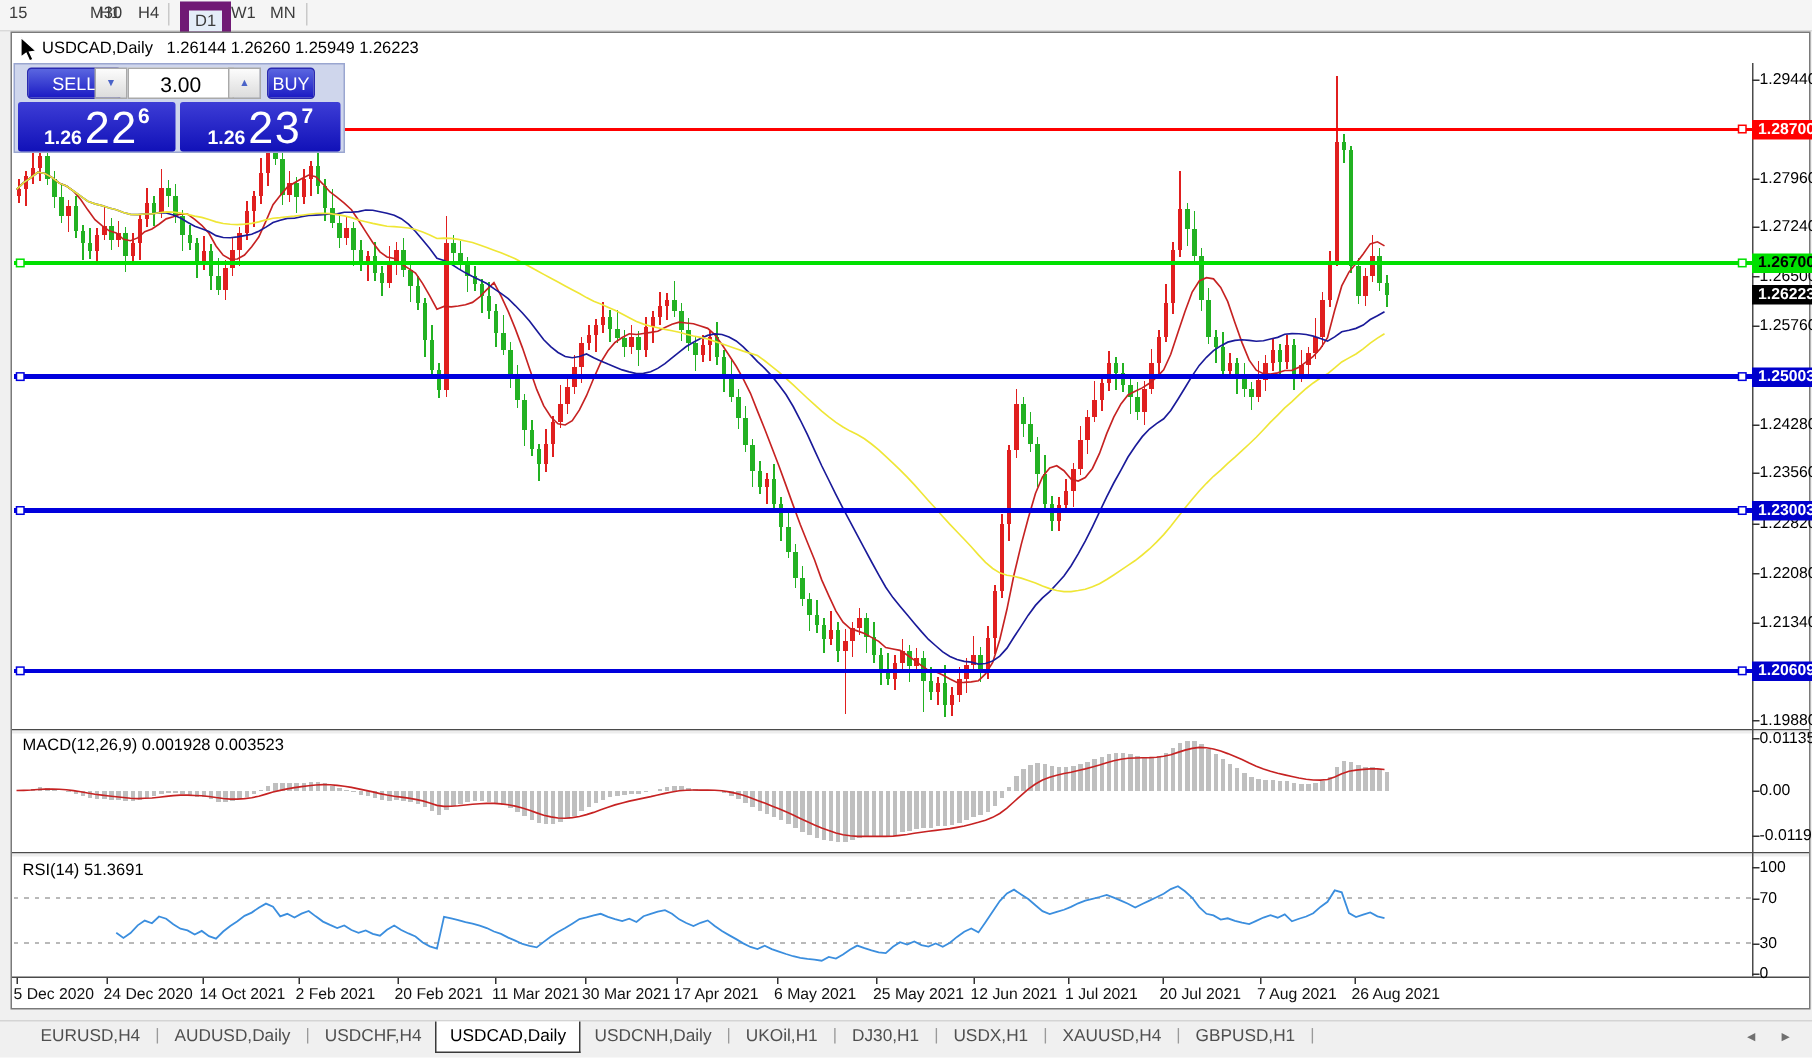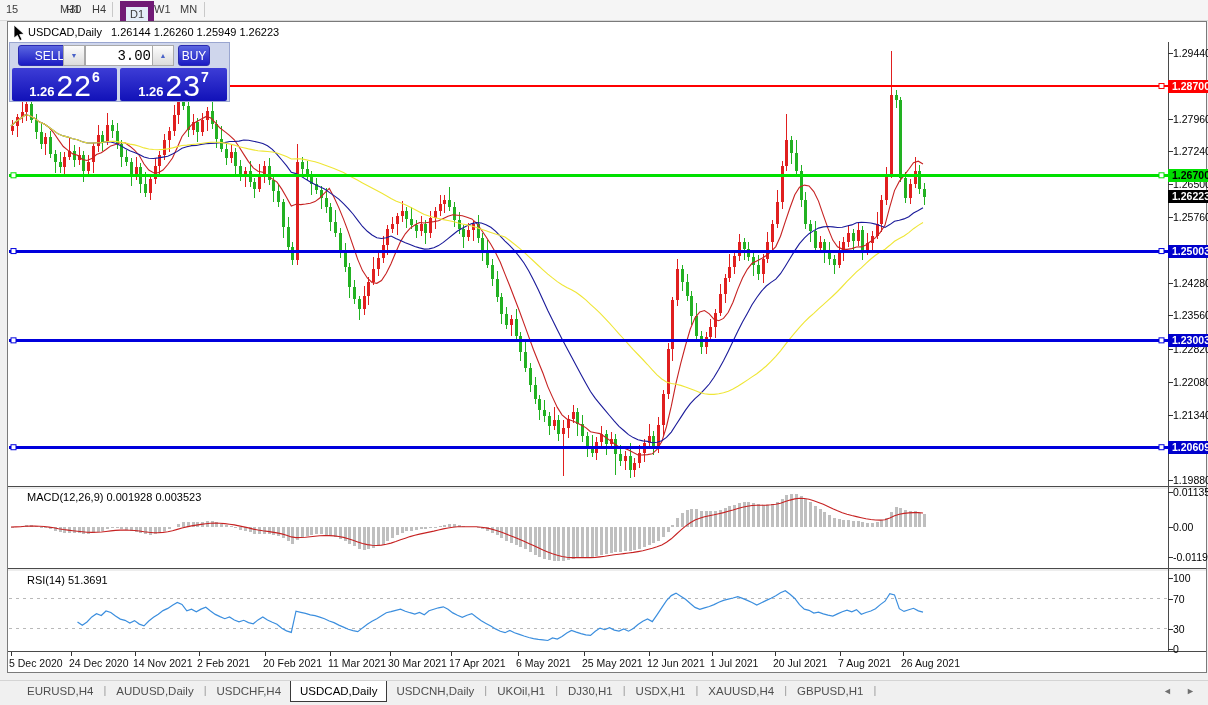--- a/index.html
+++ b/index.html
@@ -10,36 +10,36 @@
   .tb-item.active{background:#e4edf8;border:6px solid #701a75;top:1px}
   .tb-sep{position:absolute;top:2px;width:1px;height:15px;background:#c9c9c9}
   
   .chart-window{position:absolute;left:8px;top:22px;width:1198px;height:650px;background:#ffffff;box-shadow:0 0 0 1px #7a7a7a}
   .chart-title{position:absolute;left:20px;top:4px;font-size:11px;color:#000;white-space:nowrap}
   .chart-title .ohlc{margin-left:9px}
   .cursor-icon{position:absolute;left:5px;top:3px}
   .vline-axis{position:absolute;left:1160px;top:20px;width:1px;height:609px;background:#4a4a4a}
   .sep-line{position:absolute;left:0;width:1198px;height:1px;background:#4a4a4a}
   .splitter{position:absolute;left:0;width:1198px;height:2px;background:#ededed}
-  .pane-label{position:absolute;left:19px;font-size:11px;color:#000;white-space:nowrap}
+  .pane-label{position:absolute;left:7px;font-size:11px;color:#000;white-space:nowrap}
   svg{position:absolute;left:1px;display:block}
   .ptick{position:absolute;left:1165px;width:46px;font-size:10.5px;color:#000;white-space:nowrap}
   .pdash{position:absolute;left:1160px;width:5px;height:1px;background:#333}
   .ptag{position:absolute;left:1160px;width:46px;height:13px;font-size:10.5px;text-align:center;line-height:13px;font-weight:bold}
   .dtick{position:absolute;width:1px;height:4px;top:630px;background:#333}
   .dlabel{position:absolute;top:635px;font-size:10.5px;color:#111;white-space:nowrap}
   
   .trade-panel{position:absolute;left:2px;top:21px;width:219px;height:58px;background:#cfd6ec;box-shadow:0 0 0 1px #9aa6d0;z-index:6}
   .tp-btn{position:absolute;top:2px;height:21px;border:1px solid #2a2ab0;border-radius:3px;background:linear-gradient(#5a66e0,#1b1bc4);color:#fff;font-size:12px;font-family:"Liberation Sans",sans-serif;padding:0;cursor:pointer}
   .tp-btn.sell{left:8px;width:63px}
   .tp-btn.buy{left:168px;width:32px}
   .tp-spin{position:absolute;top:2px;width:22px;height:21px;border:1px solid #a9a9a9;background:linear-gradient(#fcfcfc,#dcdcdc);padding:0;cursor:pointer;font-size:7px;color:#4a63c8;line-height:7px}
   .tp-spin.down{left:53px}
   .tp-spin.up{left:142px}
-  .tp-vol{position:absolute;left:75px;top:2px;width:61px;height:19px;border:1px solid #a9a9a9;font-size:14px;text-align:right;padding:0 4px;font-family:Liberation Mono, monospace;color:#000;background:#fff}
+  .tp-vol{position:absolute;left:75px;top:2px;width:61px;height:19px;border:1px solid #a9a9a9;font-size:14px;text-align:center;padding:0 4px;font-family:Liberation Sans, sans-serif;color:#000;background:#fff}
   .tp-price{position:absolute;top:25px;height:31px;background:linear-gradient(#3d3dd6,#1111b8);border-radius:2px;color:#fff;display:flex;align-items:flex-end;justify-content:center;padding-bottom:2px}
   .tp-price.sell{left:2px;width:105px}
   .tp-price.buy{left:110px;width:107px}
   .tp-price .small{font-size:13px;font-weight:bold;margin-right:2px;line-height:15px}
   .tp-price .big{font-size:30px;line-height:26px;letter-spacing:1px}
   .tp-price .sup{font-size:14px;font-weight:bold;align-self:flex-start;margin-top:1px}
   
   .tabbar{position:absolute;left:0;top:680px;width:1208px;height:22px;background:#f0f0f0;border-top:1px solid #d4d4d4;display:flex;align-items:stretch;padding-left:18px;box-sizing:border-box}
   .tab{font-size:11.5px;color:#4f4f4f;padding:4px 9px 0 9px;white-space:nowrap;cursor:pointer}
   .tab.active{background:#fff;border:1px solid #3a3a3a;border-top:none;color:#000;margin-top:0;padding-top:4px;z-index:2}
@@ -748,21 +748,21 @@
       <div class="ptick" style="top: 571px;">70</div>
       <div class="pdash" style="top: 607px;"></div>
       <div class="ptick" style="top: 601px;">30</div>
       <div class="pdash" style="top: 627px;"></div>
       <div class="ptick" style="top: 621px;">0</div>
       <div class="dtick" style="left: 3px;"></div>
       <div class="dlabel" style="left: 1px;">5 Dec 2020</div>
       <div class="dtick" style="left: 63px;"></div>
       <div class="dlabel" style="left: 61px;">24 Dec 2020</div>
       <div class="dtick" style="left: 127px;"></div>
-      <div class="dlabel" style="left: 125px;">14 Nov 2021</div>
+      <div class="dlabel" style="left: 125px;">14 Oct 2021</div>
       <div class="dtick" style="left: 191px;"></div>
       <div class="dlabel" style="left: 189px;">2 Feb 2021</div>
       <div class="dtick" style="left: 257px;"></div>
       <div class="dlabel" style="left: 255px;">20 Feb 2021</div>
       <div class="dtick" style="left: 322px;"></div>
       <div class="dlabel" style="left: 320px;">11 Mar 2021</div>
       <div class="dtick" style="left: 382px;"></div>
       <div class="dlabel" style="left: 380px;">30 Mar 2021</div>
       <div class="dtick" style="left: 443px;"></div>
       <div class="dlabel" style="left: 441px;">17 Apr 2021</div>

